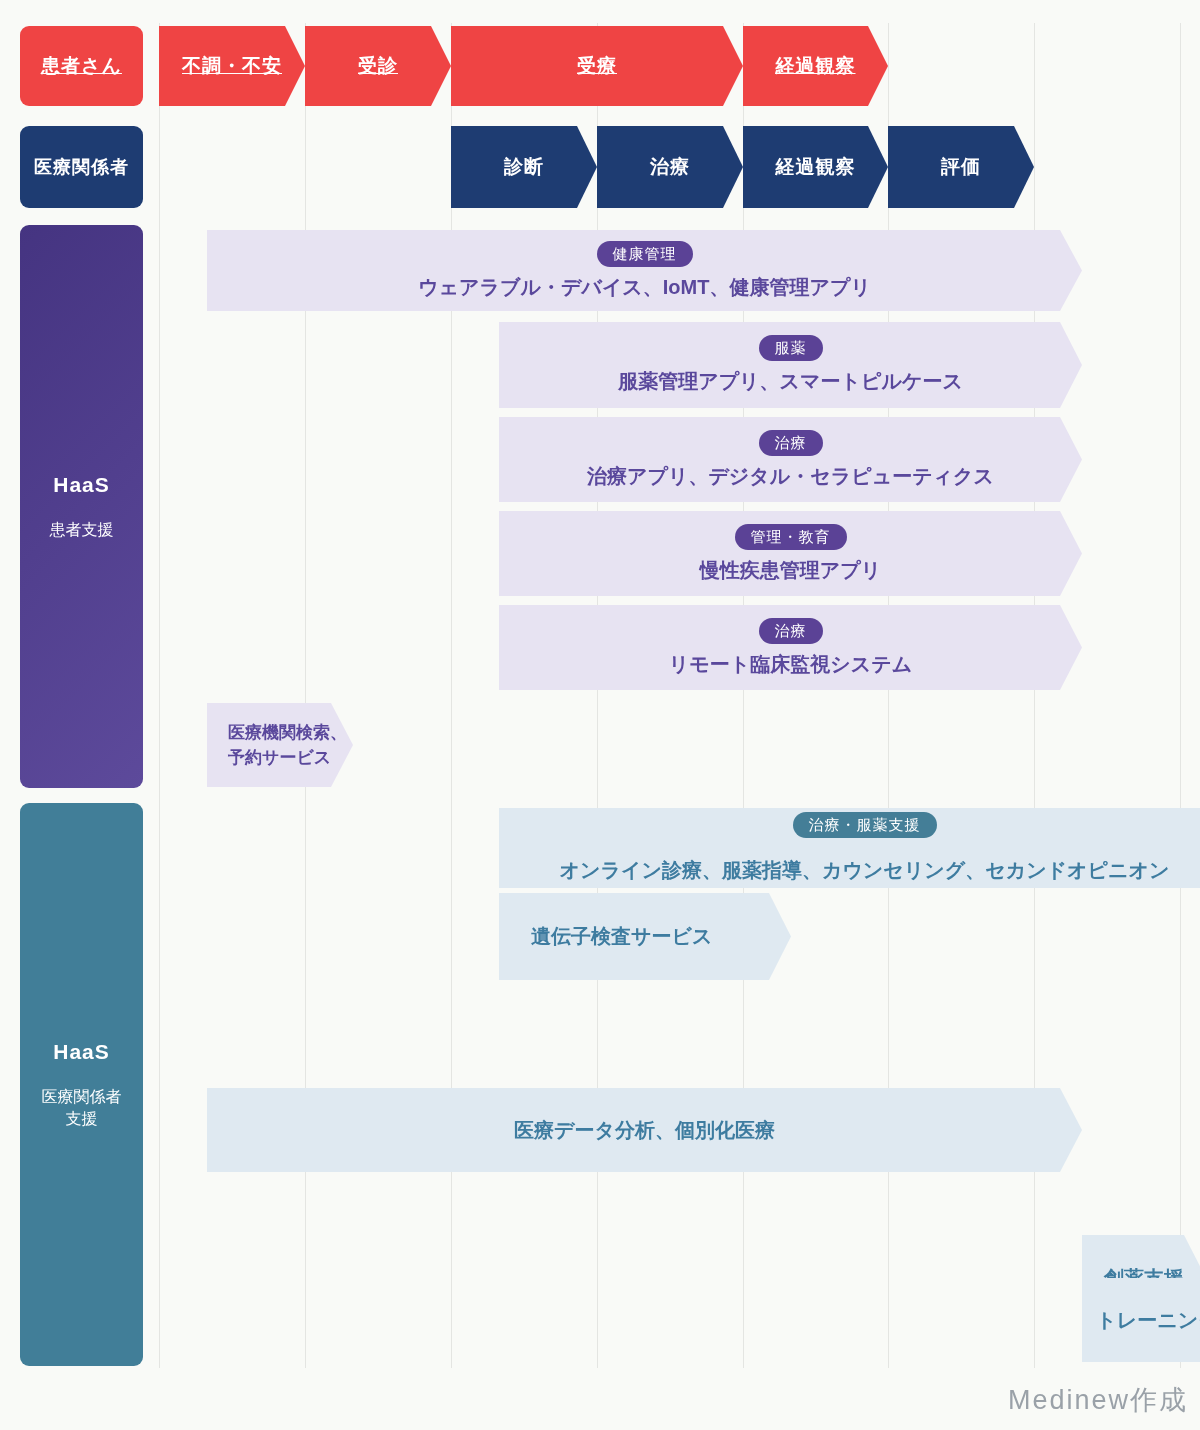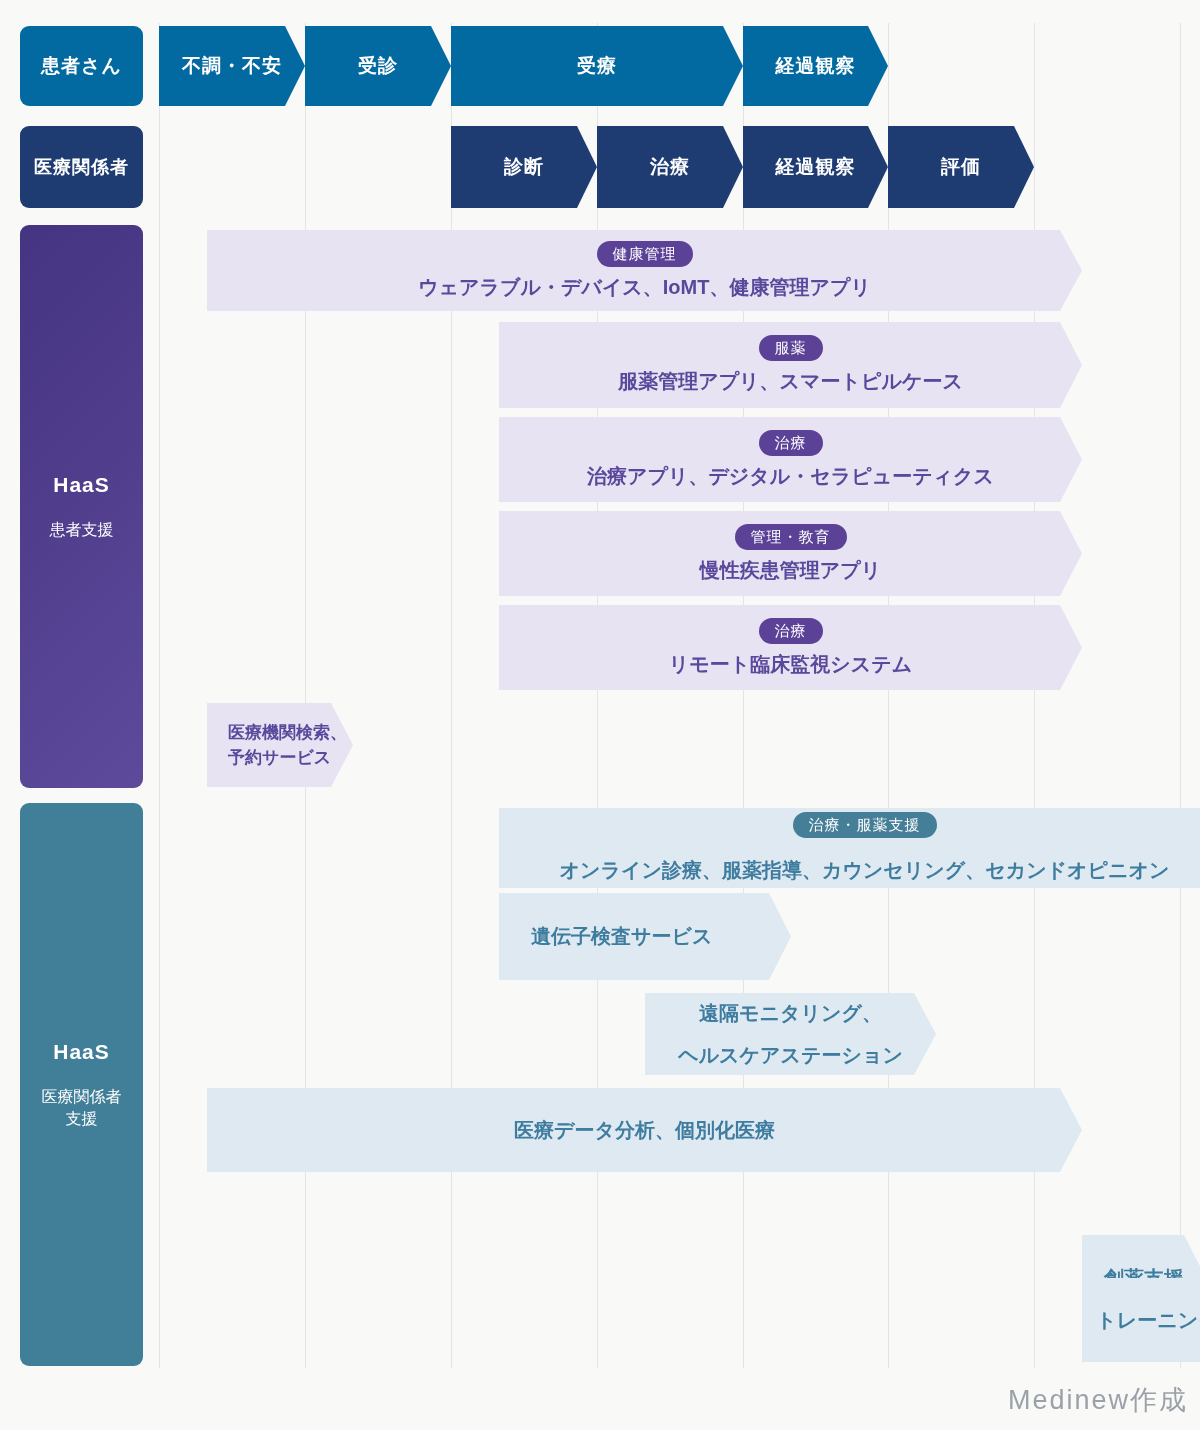--- a/index.html
+++ b/index.html
@@ -15,21 +15,21 @@
     position:absolute;top:23px;height:1345px;width:1px;
     background:#e4e5e2;
   }
   .label-box{
     position:absolute;border-radius:9px;color:#fff;
     display:flex;flex-direction:column;align-items:center;justify-content:center;
     text-align:center;
   }
   .label-box .big{font-size:21px;font-weight:700;letter-spacing:1px;}
   .label-box .small{font-size:16px;font-weight:500;margin-top:22px;line-height:1.35;}
-  .navy1{background:#0369a1;}
+  .navy1{background:#ef4444;text-decoration:underline;}
   .navy2{background:#1e3c72;}
   .purple-grad{background:linear-gradient(135deg,#453481 0%,#5d4a9b 100%);}
   .teal-solid{background:#417e98;}
   .arrow{
     position:absolute;
     display:flex;flex-direction:column;align-items:center;justify-content:center;
     text-align:center;
   }
   .tip20{clip-path:polygon(0 0,calc(100% - 20px) 0,100% 50%,calc(100% - 20px) 100%,0 100%);}
   .tip22{clip-path:polygon(0 0,calc(100% - 22px) 0,100% 50%,calc(100% - 22px) 100%,0 100%);margin-left:48px;}
@@ -132,24 +132,20 @@
     <span class="small" style="margin-top:0">支援</span>
   </div>
 
   <div class="arrow teal tip22" style="left:451px;top:808px;width:731px;height:80px">
     <span class="badge badge-teal">治療・服薬支援</span>
     <span>オンライン診療、服薬指導、カウンセリング、セカンドオピニオン</span>
   </div>
   <div class="arrow teal tip22 left-align" style="left:451px;top:893px;width:292px;height:87px;padding-left:32px;box-sizing:border-box">
     <span>遺伝子検査サービス</span>
   </div>
-  <div class="arrow teal tip22" style="left:597px;top:993px;width:291px;height:82px">
-    <span class="line">遠隔モニタリング、</span>
-    <span class="line">ヘルスケアステーション</span>
-  </div>
   <div class="arrow teal tip22" style="left:159px;top:1088px;width:875px;height:84px">
     <span>医療データ分析、個別化医療</span>
   </div>
   <div class="arrow teal tip22" style="left:1034px;top:1235px;width:124px;height:86px">
     <span>創薬支援</span>
   </div>
   <div class="arrow teal tip22" style="left:1034px;top:1278px;width:151px;height:84px">
     <span>トレーニング</span>
   </div>
 

